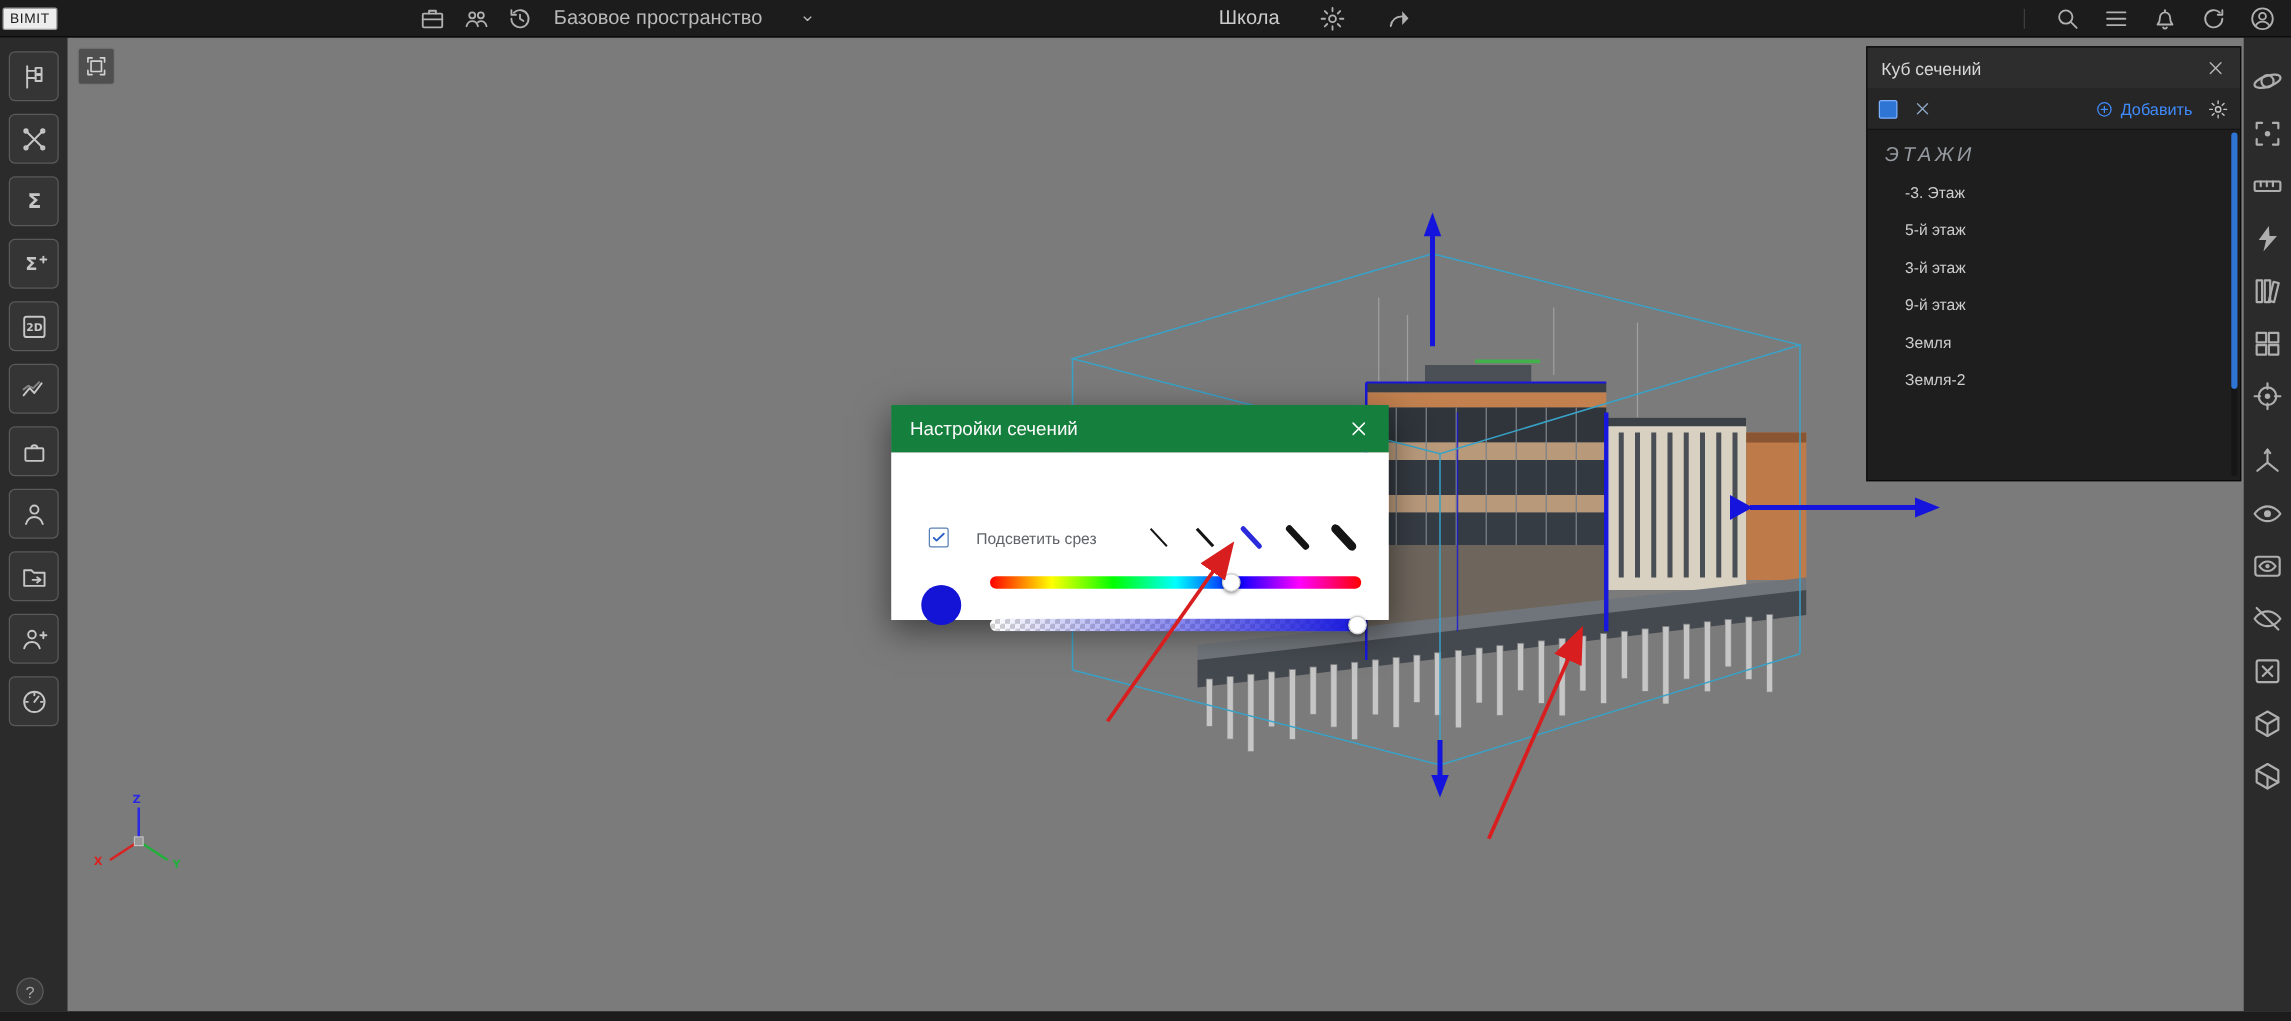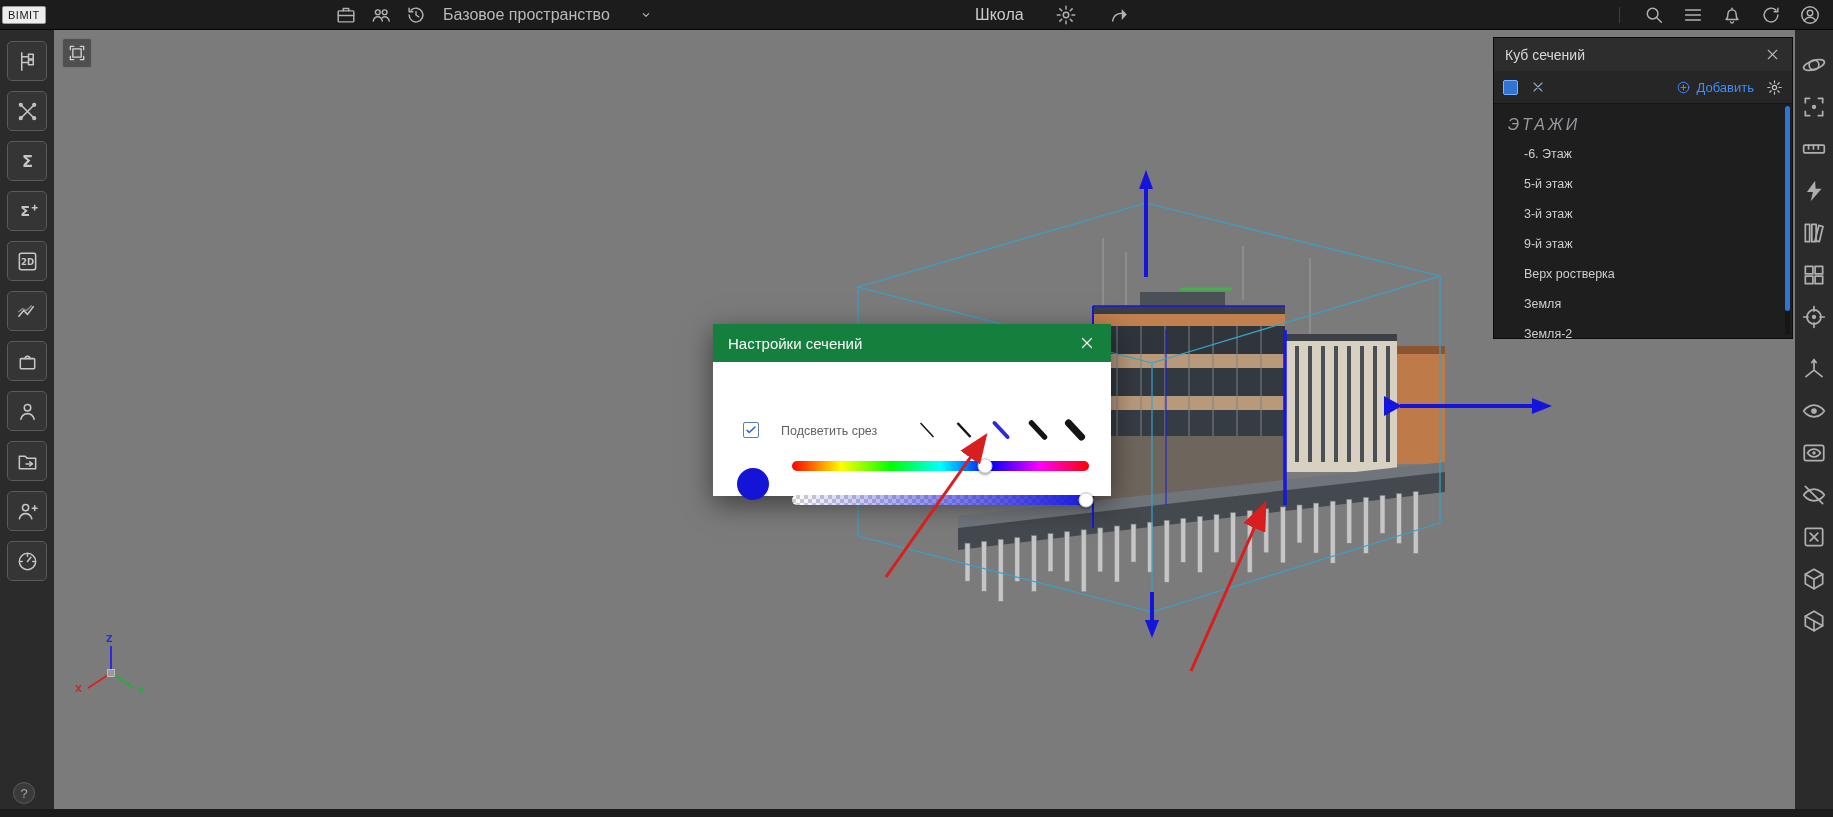--- a/index.html
+++ b/index.html
@@ -35,21 +35,21 @@
   .viewport{position:absolute;left:54px;top:30px;right:38px;bottom:8px;z-index:1}
 
   .bottom-bar{position:absolute;left:0;bottom:0;width:100%;height:8px;background:#1c1c1c;z-index:31}
   .help-btn{position:absolute;left:13px;bottom:13px;width:22px;height:22px;border-radius:50%;background:#3a3a3a;border:1px solid #5c5c5c;color:#a5a5a5;font-size:13px;display:flex;align-items:center;justify-content:center;z-index:35;cursor:pointer}
 
   #scene,#annotations{position:absolute;left:0;top:0;width:1833px;height:817px;pointer-events:none}
   #scene{z-index:5}
   #annotations{z-index:60}
 
   
-  .panel{position:absolute;left:1493px;top:37px;width:300px;height:302px;background:#1e1e1e;border:1px solid #0a0a0a;z-index:25;overflow:hidden}
+  .panel{position:absolute;left:1493px;top:37px;width:300px;height:348px;background:#1e1e1e;border:1px solid #0a0a0a;z-index:25;overflow:hidden}
   .panel-header{height:33px;background:#2d2d2d;display:flex;align-items:center;padding:0 11px;color:#d8d8d8;font-size:14px}
   .panel-close{width:17px;height:17px;margin-left:auto;color:#b5b5b5;cursor:pointer}
   .panel-toolbar{height:33px;background:#262626;border-bottom:1px solid #141414;display:flex;align-items:center;padding:0 9px;gap:12px}
   .cube-chip{width:15px;height:15px;background:#2e75d4;border:1px solid #7fb0ff;border-radius:2px;cursor:pointer}
   .pt-close{width:16px;height:16px;color:#8fa8c4;cursor:pointer}
   .add-btn{margin-left:auto;display:flex;align-items:flex-end;gap:6px;color:#3f8cff;font-size:13px;cursor:pointer}
   .add-btn svg{width:15px;height:15px}
   .pt-gear{width:17px;height:17px;color:#c3c3c3;cursor:pointer}
   .group-label{padding:12px 0 5px 14px;color:#969ba1;font-size:16px;font-style:italic;letter-spacing:3px}
   .floor-item{height:30px;line-height:30px;padding-left:30px;color:#cdcdcd;font-size:12.5px;cursor:pointer}
@@ -481,25 +481,24 @@
     </span>
     <span class="pt-gear" id="pt-gear">
         <svg class="ic" viewBox="0 0 24 24">
           <circle cx="12" cy="12" r="3"></circle>
           <path d="M12 2.5v3M12 18.5v3M2.5 12h3M18.5 12h3M5.3 5.3l2.1 2.1M16.6 16.6l2.1 2.1M18.7 5.3l-2.1 2.1M7.4 16.6l-2.1 2.1"></path>
         </svg>
       </span>
   </div>
   <div class="group-label">ЭТАЖИ</div>
   <div id="floor-list">
-      <div class="floor-item">-6. Этаж</div>
+      <div class="floor-item">-3. Этаж</div>
       <div class="floor-item">5-й этаж</div>
       <div class="floor-item">3-й этаж</div>
       <div class="floor-item">9-й этаж</div>
-      <div class="floor-item">Верх ростверка</div>
       <div class="floor-item">Земля</div>
       <div class="floor-item">Земля-2</div>
     </div>
   <div class="panel-scrollbar">
       <div class="panel-thumb"></div>
     </div>
 </div>
 
 <div class="modal">
   <div class="modal-header">

